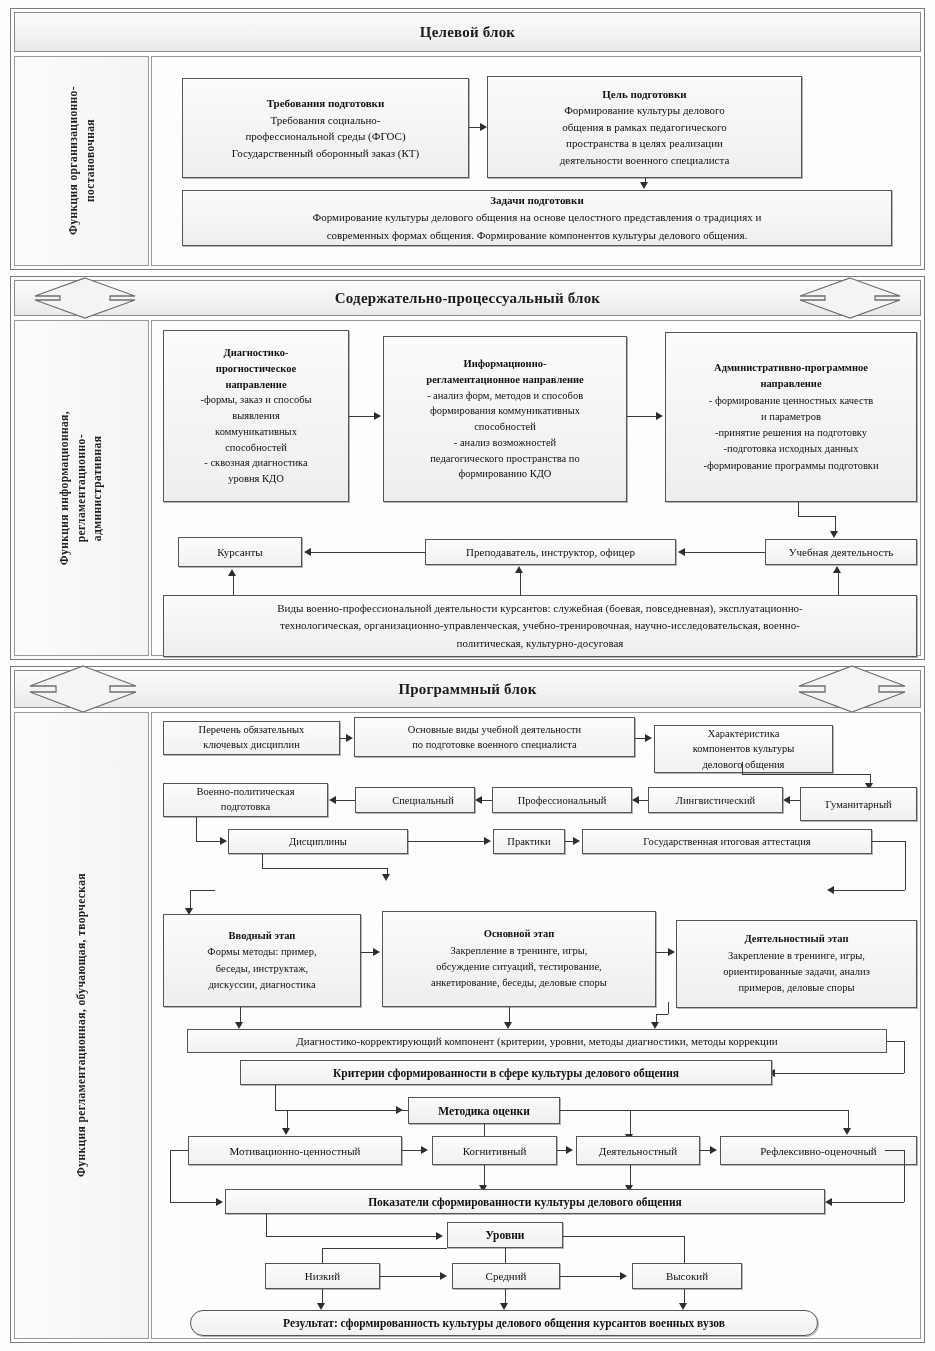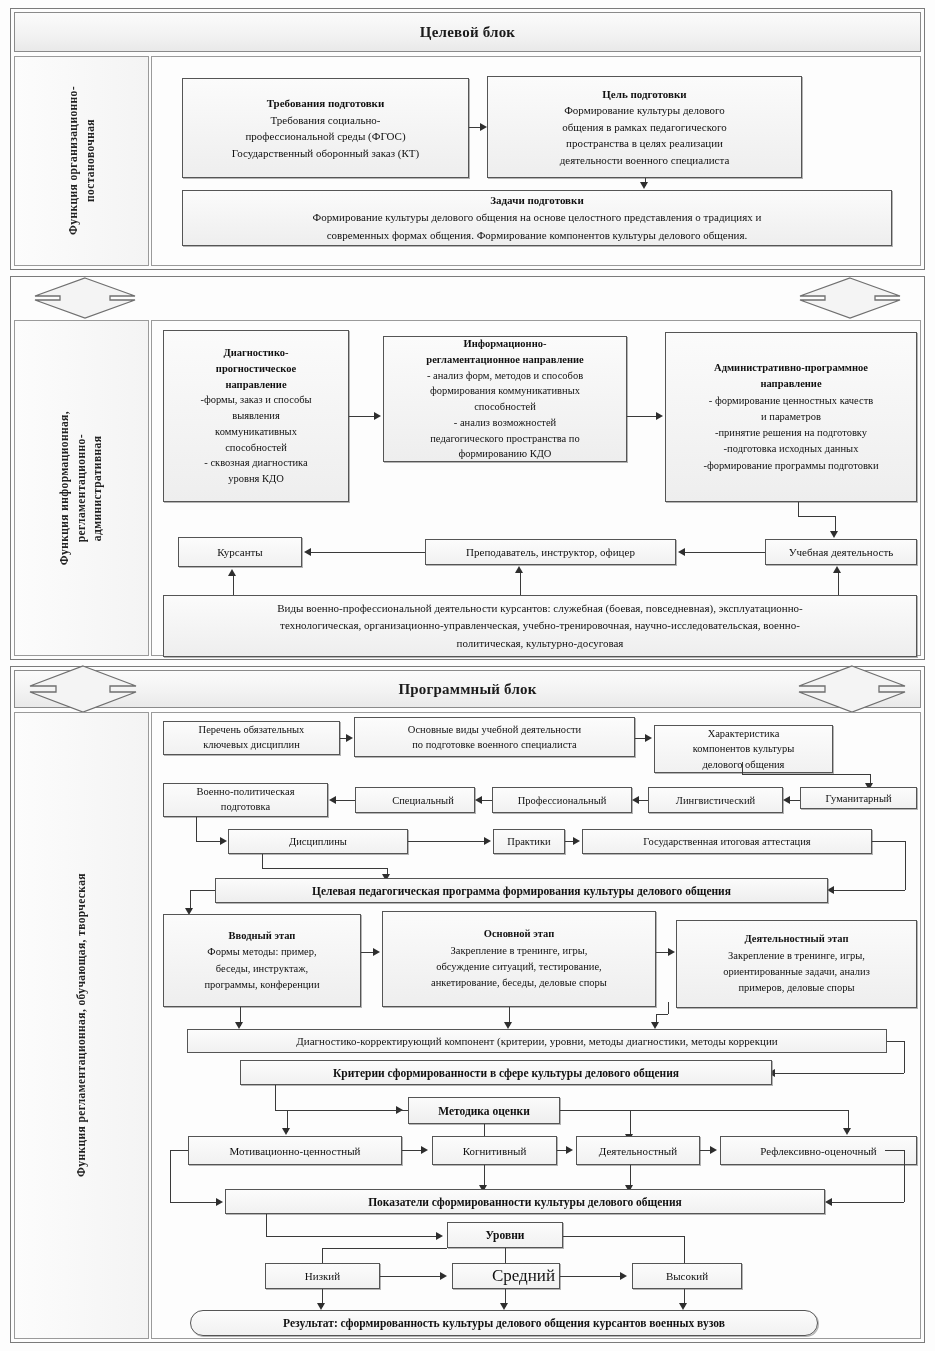--- a/index.html
+++ b/index.html
@@ -87,20 +87,23 @@
 
   <div class="ln lv" style="left:645px;top:178px;height:8px;"></div>
   <div class="ar ar-d" style="left:640px;top:182px;"></div>
 
   <div class="box" style="left:182px;top:190px;width:710px;height:56px;font-size:11px;line-height:1.55;">
     <div class="t">Задачи подготовки</div>
     <div class="b">Формирование культуры делового общения на основе целостного представления о традициях и</div>
     <div class="b">современных формах общения. Формирование компонентов культуры делового общения.</div>
   </div>
 
+  <div class="hdr" style="left:14px;top:280px;width:907px;height:36px;">
+    <span>Содержательно-процессуальный блок</span>
+  </div>
   <div class="dbl" style="left:30px;top:276px;">
     <svg width="110" height="44" viewBox="0 0 110 44">
       <polygon points="55,2 105,20 80,20 80,24 105,24 55,42 5,24 30,24 30,20 5,20" fill="#f4f4f4" stroke="#6f6f6f" stroke-width="1.3"></polygon>
     </svg>
   </div>
   <div class="dbl" style="left:795px;top:276px;">
     <svg width="110" height="44" viewBox="0 0 110 44">
       <polygon points="55,2 105,20 80,20 80,24 105,24 55,42 5,24 30,24 30,20 5,20" fill="#f4f4f4" stroke="#6f6f6f" stroke-width="1.3"></polygon>
     </svg>
   </div>
@@ -120,21 +123,21 @@
     <div class="b">выявления</div>
     <div class="b">коммуникативных</div>
     <div class="b">способностей</div>
     <div class="b">- сквозная диагностика</div>
     <div class="b">уровня КДО</div>
   </div>
 
   <div class="ln lh" style="left:349px;top:416px;width:25px;"></div>
   <div class="ar ar-r" style="left:374px;top:412px;"></div>
 
-  <div class="box" style="left:383px;top:336px;width:244px;height:126px;font-size:10.5px;line-height:1.5;">
+  <div class="box" style="left:383px;top:336px;width:244px;height:166px;font-size:10.5px;line-height:1.5;">
     <div class="t" style="white-space:pre-line;">Информационно-
 регламентационное направление</div>
     <div class="b">- анализ форм, методов и способов</div>
     <div class="b">формирования коммуникативных</div>
     <div class="b">способностей</div>
     <div class="b">- анализ возможностей</div>
     <div class="b">педагогического пространства по</div>
     <div class="b">формированию КДО</div>
   </div>
 
@@ -237,21 +240,21 @@
   </div>
   <div class="box plain" style="left:355px;top:787px;width:120px;height:26px;font-size:10.5px;padding-left:20px;">
     <div class="b">Специальный</div>
   </div>
   <div class="box plain" style="left:492px;top:787px;width:140px;height:26px;font-size:10.5px;">
     <div class="b">Профессиональный</div>
   </div>
   <div class="box plain" style="left:648px;top:787px;width:135px;height:26px;font-size:10.5px;">
     <div class="b">Лингвистический</div>
   </div>
-  <div class="box plain" style="left:800px;top:787px;width:117px;height:22px;font-size:10.5px;">
+  <div class="box plain" style="left:800px;top:787px;width:117px;height:34px;font-size:10.5px;">
     <div class="b">Гуманитарный</div>
   </div>
 
   <div class="ln lh" style="left:790px;top:800px;width:10px;"></div>
   <div class="ar ar-l" style="left:783px;top:796px;"></div>
   <div class="ln lh" style="left:639px;top:800px;width:9px;"></div>
   <div class="ar ar-l" style="left:632px;top:796px;"></div>
   <div class="ln lh" style="left:482px;top:800px;width:10px;"></div>
   <div class="ar ar-l" style="left:475px;top:796px;"></div>
   <div class="ln lh" style="left:336px;top:800px;width:19px;"></div>
@@ -280,34 +283,31 @@
   <div class="ln lv" style="left:262px;top:854px;height:14px;"></div>
   <div class="ln lh" style="left:262px;top:868px;width:125px;"></div>
   <div class="ln lv" style="left:387px;top:868px;height:8px;"></div>
   <div class="ar ar-d" style="left:382px;top:874px;"></div>
 
   <div class="ln lh" style="left:872px;top:841px;width:33px;"></div>
   <div class="ln lv" style="left:905px;top:841px;height:49px;"></div>
   <div class="ln lh" style="left:834px;top:890px;width:71px;"></div>
   <div class="ar ar-l" style="left:827px;top:886px;"></div>
 
-  <div class="box" style="left:215px;top:878px;width:613px;height:25px;font-size:11.5px;">
-    <div class="t">Целевая педагогическая программа формирования культуры делового общения</div>
-  </div>
 
   <div class="ln lv" style="left:215px;top:890px;height:0;"></div>
   <div class="ln lh" style="left:190px;top:890px;width:25px;"></div>
   <div class="ln lv" style="left:190px;top:890px;height:20px;"></div>
   <div class="ar ar-d" style="left:185px;top:908px;"></div>
 
   <div class="box" style="left:163px;top:914px;width:198px;height:93px;font-size:10.5px;line-height:1.55;">
     <div class="t">Вводный этап</div>
     <div class="b">Формы методы: пример,</div>
     <div class="b">беседы, инструктаж,</div>
-    <div class="b">программы, конференции</div>
+    <div class="b">дискуссии, диагностика</div>
   </div>
   <div class="ln lh" style="left:361px;top:952px;width:12px;"></div>
   <div class="ar ar-r" style="left:373px;top:948px;"></div>
 
   <div class="box" style="left:382px;top:911px;width:274px;height:96px;font-size:10.5px;line-height:1.55;">
     <div class="t">Основной этап</div>
     <div class="b">Закрепление в тренинге, игры,</div>
     <div class="b">обсуждение ситуаций, тестирование,</div>
     <div class="b">анкетирование, беседы, деловые споры</div>
   </div>
@@ -423,21 +423,21 @@
   <div class="ln lh" style="left:563px;top:1236px;width:121px;"></div>
   <div class="ln lv" style="left:684px;top:1236px;height:34px;"></div>
   <div class="ar ar-d" style="left:679px;top:1266px;"></div>
 
   <div class="box plain" style="left:265px;top:1263px;width:115px;height:26px;font-size:11px;">
     <div class="b">Низкий</div>
   </div>
   <div class="ln lh" style="left:380px;top:1276px;width:60px;"></div>
   <div class="ar ar-r" style="left:440px;top:1272px;"></div>
 
-  <div class="box plain" style="left:452px;top:1263px;width:108px;height:26px;font-size:17px;align-items:flex-end;">
+  <div class="box plain" style="left:452px;top:1263px;width:108px;height:26px;font-size:11px;">
     <div class="b">Средний</div>
   </div>
   <div class="ln lh" style="left:560px;top:1276px;width:60px;"></div>
   <div class="ar ar-r" style="left:620px;top:1272px;"></div>
 
   <div class="box plain" style="left:632px;top:1263px;width:110px;height:26px;font-size:11px;">
     <div class="b">Высокий</div>
   </div>
 
   <div class="ln lv" style="left:322px;top:1289px;height:18px;"></div>

